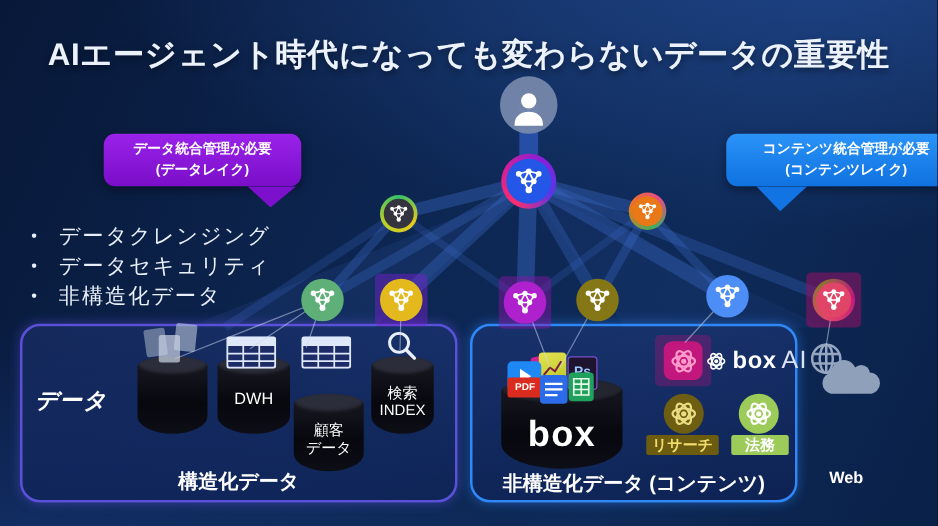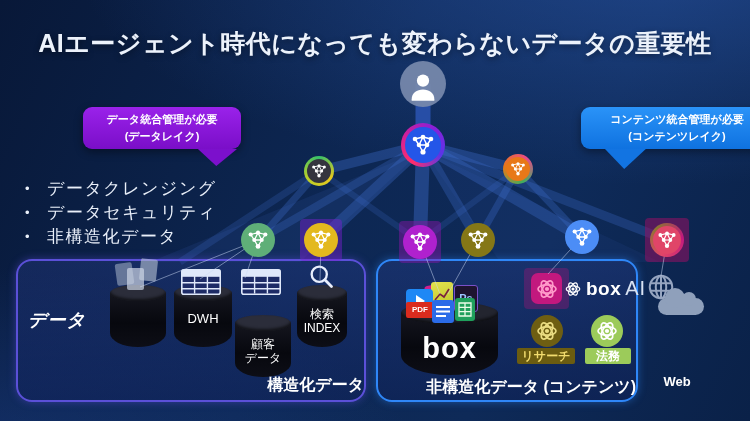--- a/index.html
+++ b/index.html
@@ -61,21 +61,21 @@
   .n-blue{ left:565px; top:220px; background:#4C8DF6; }
   .n-pink{ left:650px; top:223px; background:conic-gradient(from 320deg,#8a7630,#c2187e,#e04568,#8a7630); }
   .n-pink .core{ width:28px; height:28px; background:#E04568; }
   .halo{ z-index:3; border-radius:4px; }
 
   
   .panel{ position:absolute; z-index:2; border-radius:16px; top:259px; height:143px;
     background:linear-gradient(180deg,rgba(44,66,150,.32),rgba(16,32,88,.48)); }
   .panel-structured{ left:16px; width:350px; border:2px solid #5B50D8; box-shadow:0 0 9px rgba(95,82,225,.45); }
   .panel-unstructured{ left:376px; width:262px; border:2px solid #2F87F8; box-shadow:0 0 9px rgba(47,135,248,.45); }
-  .panel-caption{ position:absolute; left:0; width:100%; text-align:right; font-size:16px; font-weight:bold; color:#fff; }
+  .panel-caption{ position:absolute; left:0; width:100%; text-align:center; font-size:16px; font-weight:bold; color:#fff; }
   .data-label{ left:10px; top:47px; font-size:18px; font-weight:bold; font-style:italic; letter-spacing:1px; position:absolute; }
 
   
   .cyl{ position:absolute; }
   .cyl .cyl-top{ position:absolute; left:0; top:0; width:100%; height:16px; border-radius:50%;
     background:#2b2d3a; box-shadow:inset 0 -2px 3px rgba(0,0,0,.6); z-index:1; }
   .cyl .cyl-body{ position:absolute; left:0; top:8px; width:100%; bottom:0;
     background:linear-gradient(180deg,#15161f 0%,#07080e 55%,#0d0e16 100%);
     border-radius:0 0 50% 50% / 0 0 14px 14px; }
   .cyl .cyl-label{ position:absolute; left:-22%; top:22px; width:144%; text-align:center; z-index:2;

